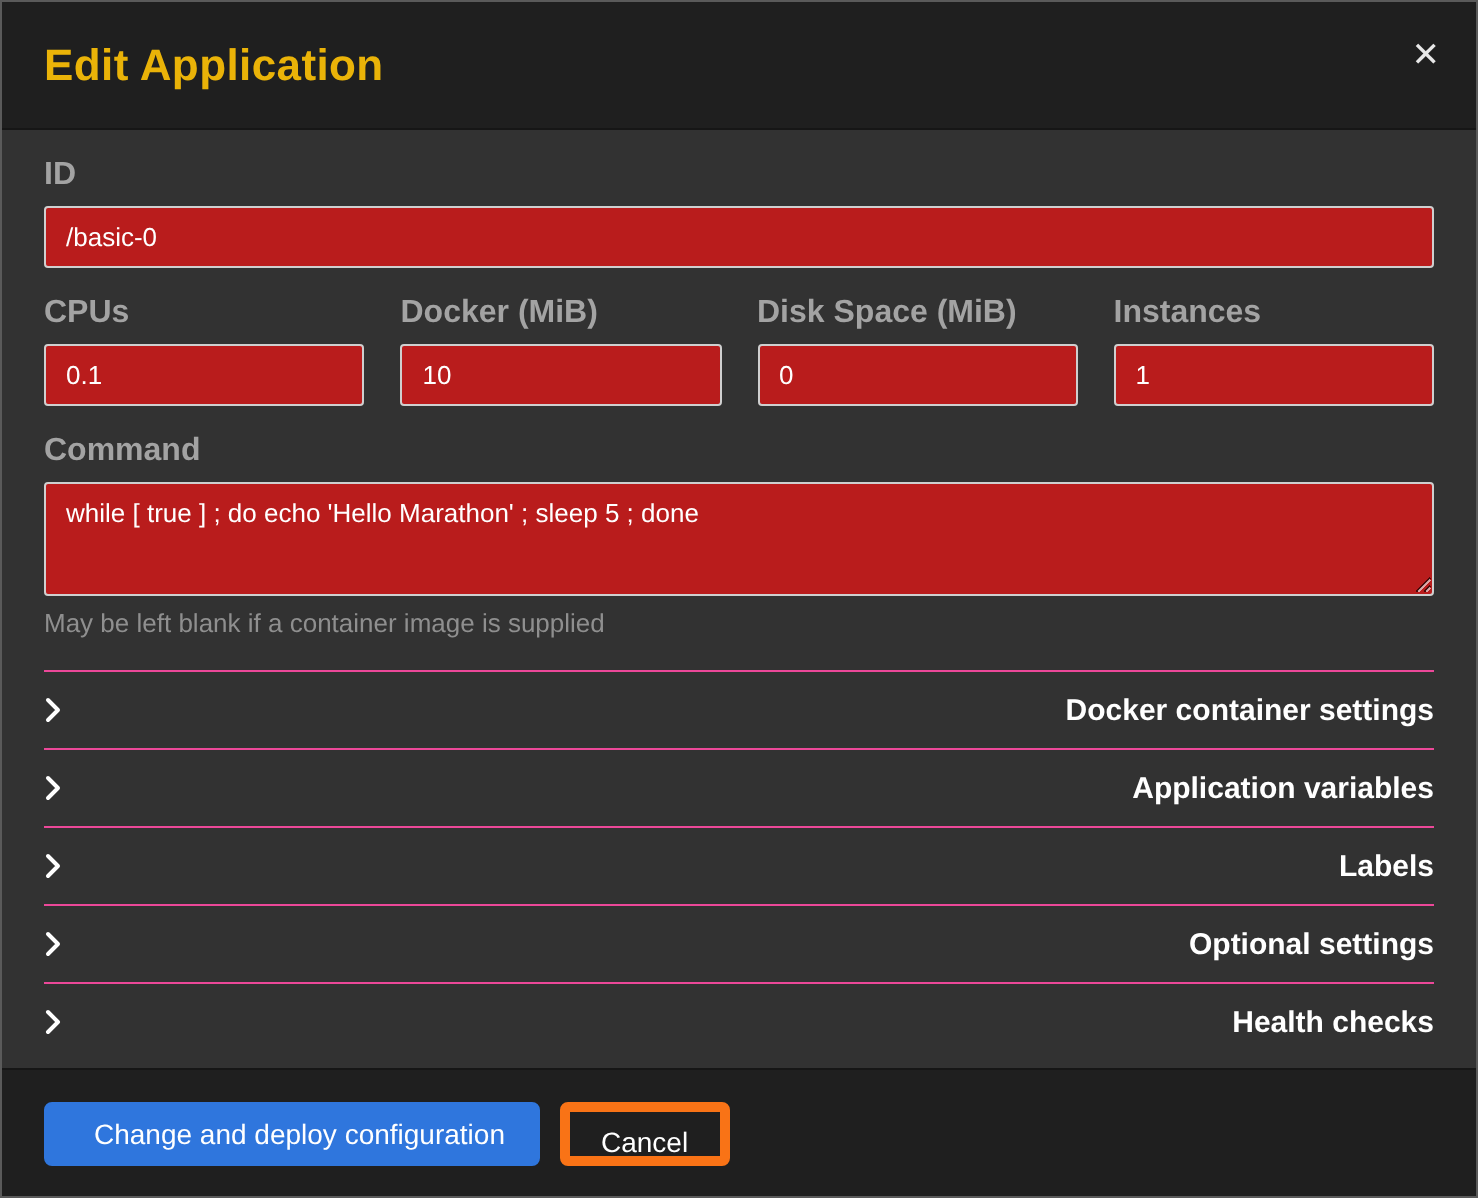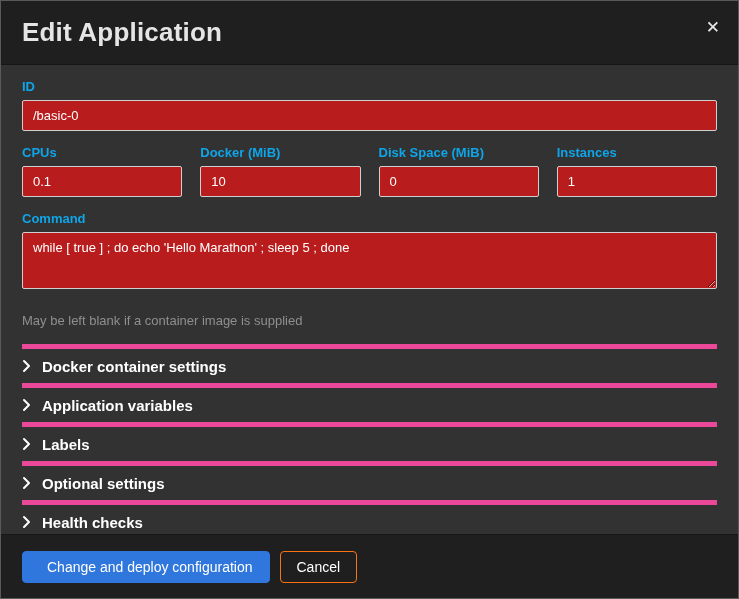--- a/index.html
+++ b/index.html
@@ -22,24 +22,24 @@
     background: #1f1f1f;
     height: 64px;
     flex: 0 0 64px;
     display: flex;
     align-items: center;
     padding: 0 21px;
     position: relative;
     border-bottom: 1px solid #161616;
   }
   .modal-title {
-    font-size: 26px;
+    font-size: 22px;
     font-weight: 600;
     letter-spacing: 0.2px;
-    color: #e5e5e5;
+    color: #eab308;
   }
   .close-btn {
     position: absolute;
     top: 14px;
     right: 14px;
     background: none;
     border: none;
     color: #e8e8e8;
     font-size: 17px;
     line-height: 1;
@@ -51,23 +51,23 @@
   
   .modal-body {
     flex: 1 1 auto;
     padding: 14px 21px 0 21px;
     overflow: hidden;
   }
 
   .form-group { margin-bottom: 14px; }
   .form-label {
     display: block;
-    font-size: 13px;
+    font-size: 16px;
     font-weight: 700;
-    color: #0ea5e9;
+    color: #a3a3a3;
     margin-bottom: 6px;
   }
   .text-input, .text-area {
     width: 100%;
     background: #b91c1c;
     border: 1px solid #cfcfcf;
     border-radius: 2px;
     color: #ffffff;
     font-size: 13px;
     font-family: "Liberation Sans", "DejaVu Sans", sans-serif;
@@ -83,31 +83,32 @@
   .field-row {
     display: flex;
     gap: 18px;
     margin-bottom: 14px;
   }
   .field-row .form-group { flex: 1; margin-bottom: 0; }
 
   .help-text {
     font-size: 13px;
     color: #8f8f8f;
-    margin-top: 20px;
+    margin-top: 1px;
   }
 
   
   .sections { margin-top: 16px; }
   .section-row {
     display: flex;
     align-items: center;
     height: 39px;
-    border-top: 5px solid #ec4899;
+    border-top: 1px solid #ec4899;
     cursor: pointer;
+    justify-content: space-between;
   }
   .chevron {
     width: 16px;
     display: inline-flex;
     align-items: center;
     margin-right: 4px;
     flex: 0 0 16px;
   }
   .chevron svg { display: block; }
   .section-label {
@@ -136,21 +137,21 @@
     line-height: 30px;
   }
   .btn-primary {
     background: #2f76dd;
     border: 1px solid #2f76dd;
     color: #ffffff;
     padding-left: 24px;
   }
   .btn-default {
     background: transparent;
-    border: 1px solid #f97316;
+    border: 5px solid #f97316;
     color: #ffffff;
   }
 </style>
 </head>
 <body>
 
 <div class="modal">
 
   <div class="modal-header">
     <div class="modal-title">Edit Application</div>

